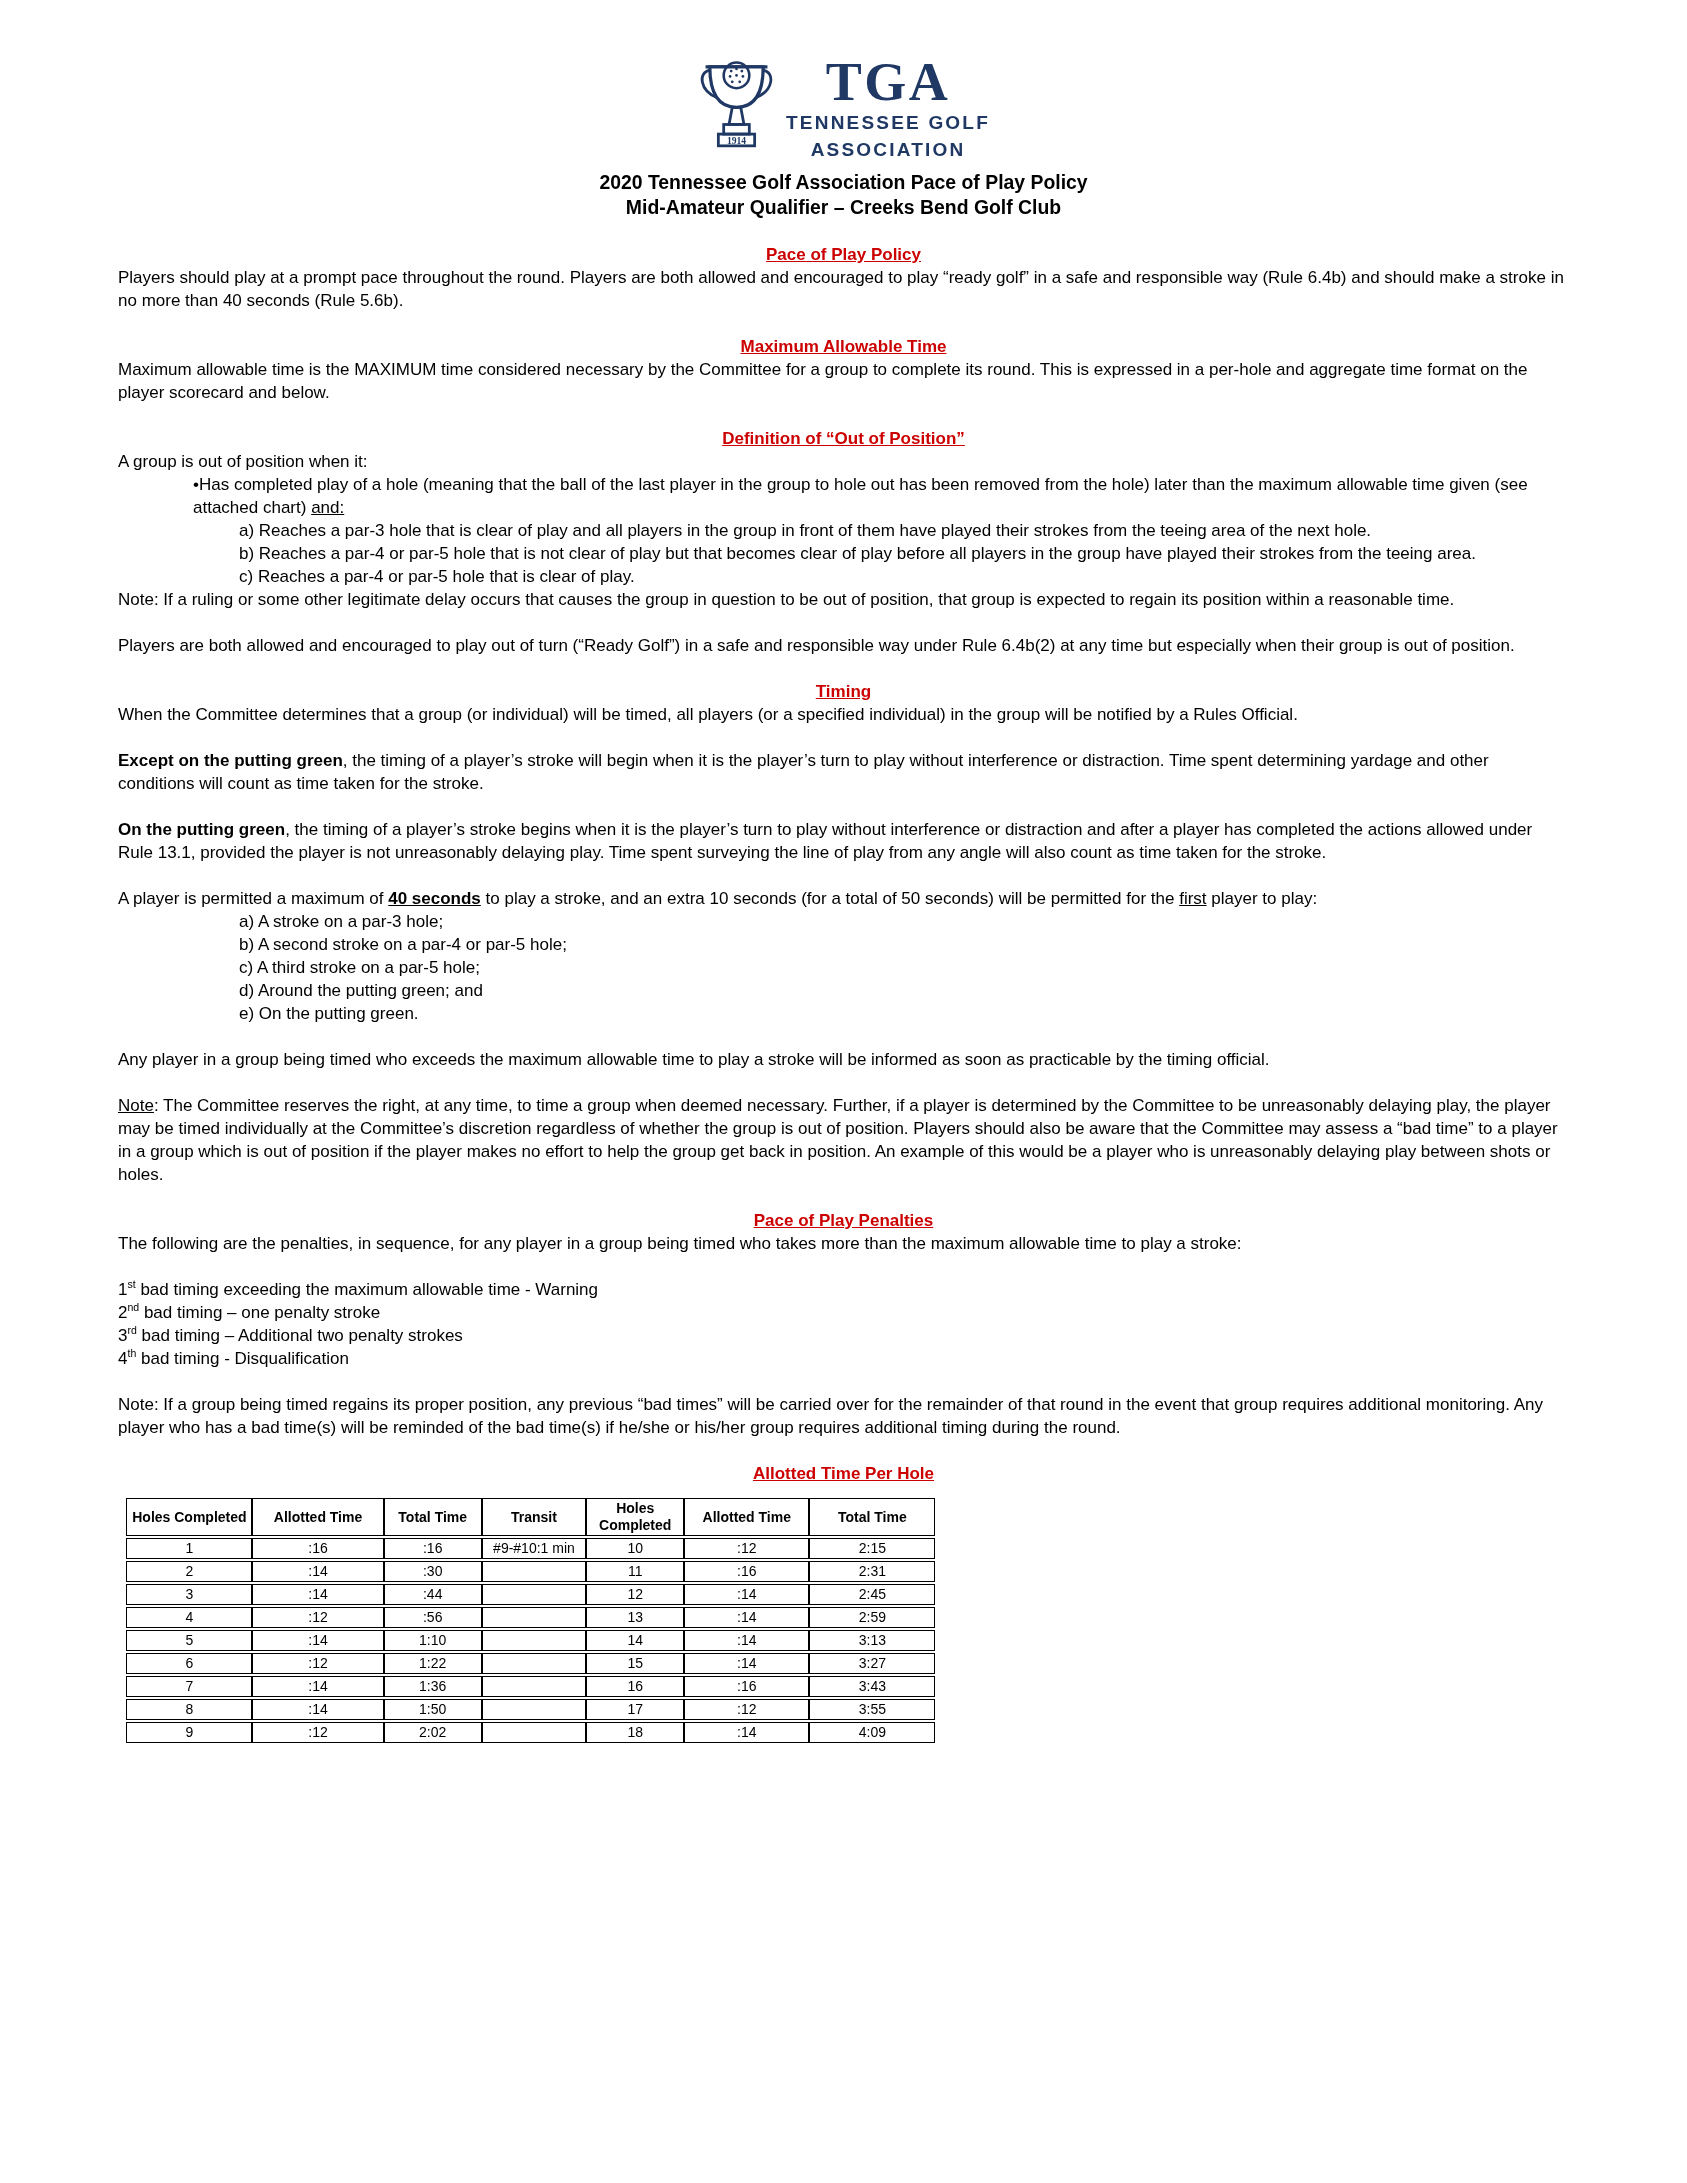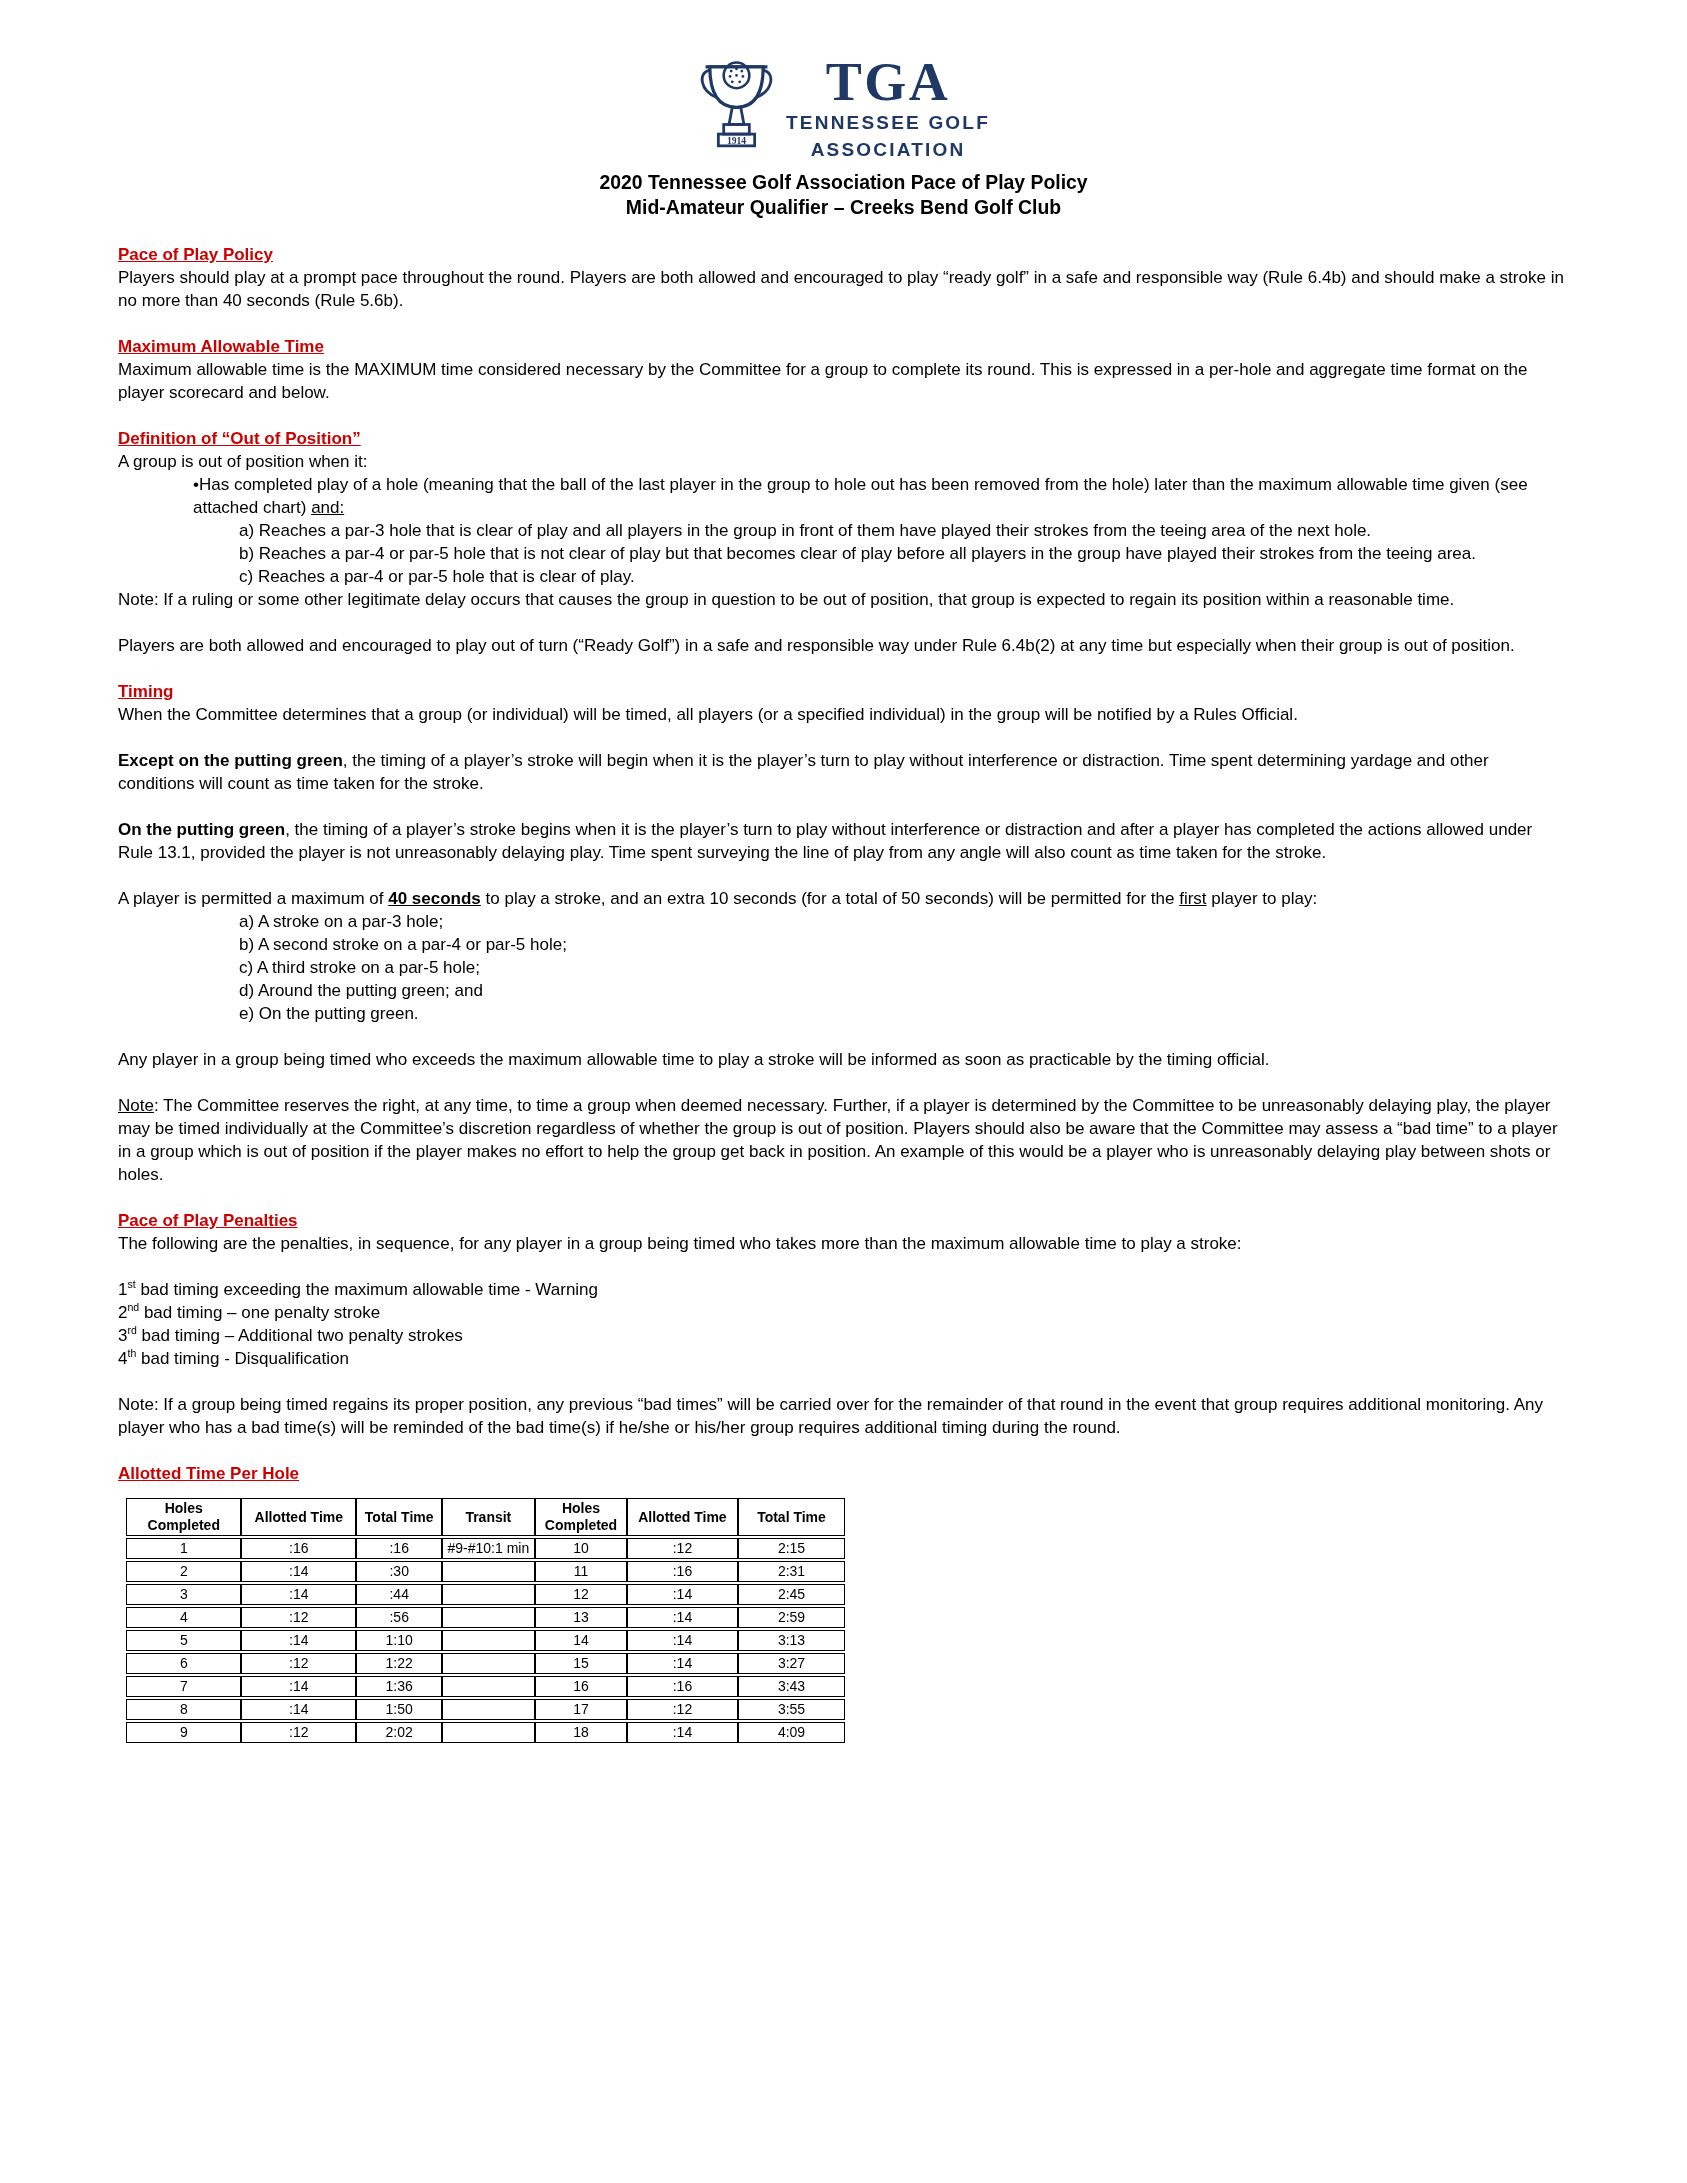--- a/index.html
+++ b/index.html
@@ -32,35 +32,35 @@
     font-family: "Liberation Serif", "DejaVu Serif", serif;
     font-size: 9px; font-weight: bold; fill: var(--logo-navy, #1F3864);
   }
 
   
   .title { text-align: center; font-weight: bold; font-size: 19.4px; line-height: 25px; color: #000; }
   .title.first { margin-top: 6px; }
 
   
   .sec-heading {
-    margin-top: 23px; text-align: left; font-weight: bold;
+    margin-top: 23px; text-align: center; font-weight: bold;
     font-size: 17px; line-height: 23px;
     color: var(--accent-red, #CC0000); text-decoration: underline;
   }
   .blk { font-size: 17px; line-height: 23px; color: #000; }
   .blk.i1 { margin-left: 75px; }
   .blk.i2 { margin-left: 121px; }
   .blk.gap { margin-bottom: 23px; }
   .b { font-weight: bold; }
   .u { text-decoration: underline; }
   sup { font-size: 0.62em; line-height: 0; }
 
   
   .time-table {
-    margin-top: 11.8px; margin-left: 8.4px; width: 719px;
+    margin-top: 11.8px; margin-left: 8.4px; width: 809px;
     border-collapse: separate; border-spacing: 0 2.5px;
     font-size: 14px; color: #000;
   }
   .time-table th, .time-table td {
     border: 0.8px solid #000; text-align: center;
     padding: 0.8px 3.4px; line-height: 17px; height: 21px;
   }
   .time-table th { font-weight: bold; }
 </style>
 </head>

